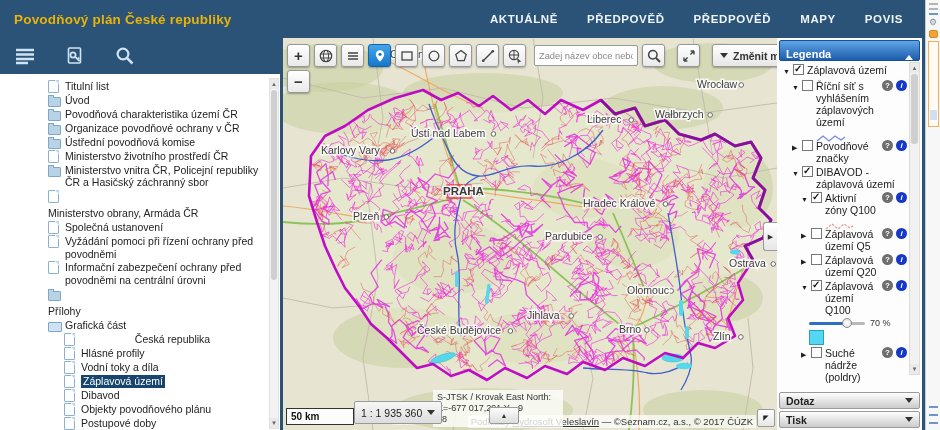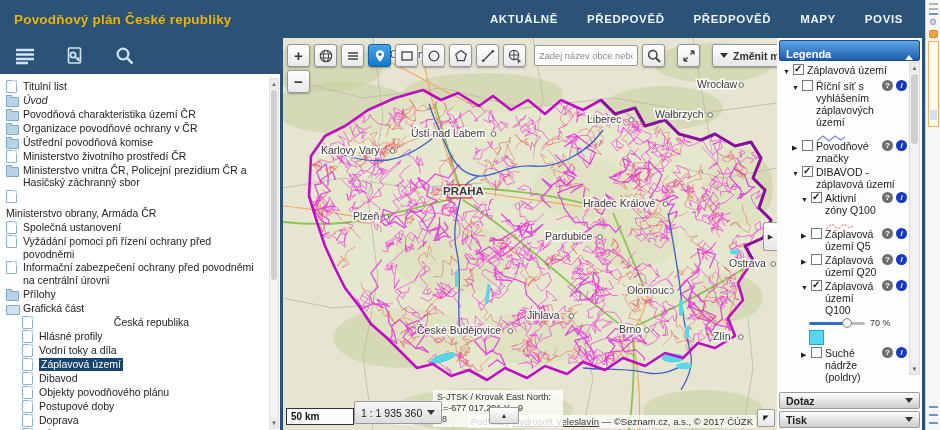--- a/index.html
+++ b/index.html
@@ -11,21 +11,21 @@
   .hdr-title{color:#eab308;font-size:13.5px;font-weight:bold;flex:1;letter-spacing:.2px;}
   .hdr-nav{display:flex;gap:29px;margin-right:22px;}
   .nav-item{color:#eef4f9;font-size:11.5px;font-weight:bold;letter-spacing:.6px;cursor:pointer;}
   
   .bdy{position:absolute;left:0;top:38px;width:925px;height:392px;display:flex;}
   
   .sidebar{width:280px;flex:0 0 280px;position:relative;display:flex;flex-direction:column;background:#fff;}
   .side-toolbar{height:36px;background:#2a5377;display:flex;align-items:center;gap:28px;padding-left:14px;flex:0 0 36px;}
   .stb-icon{display:flex;cursor:pointer;}
   .tree{flex:1;overflow:hidden;padding:5px 16px 0 6px;}
-  .trow{display:flex;align-items:flex-start;padding:.5px 0;font-size:10.5px;line-height:12.8px;color:#222;cursor:pointer;}
+  .trow{display:flex;align-items:flex-start;padding:.5px 0;font-size:10.5px;line-height:12.8px;color:#222;cursor:pointer;margin-left:42px;}
   .ticon{flex:0 0 17px;display:flex;margin-top:0;}
   .ic-page{width:9px;height:11px;background:#fff;border:1px solid #8cb0cd;border-radius:1px;position:relative;}
   .ic-page::after{content:"";position:absolute;right:-1px;top:-1px;border-style:solid;border-width:0 4px 4px 0;
        border-color:#fff #bdd7ea;}
   .ic-folder{width:11px;height:8px;background:#b9d3e6;border:1px solid #7fa7c7;border-radius:1px;position:relative;margin-top:3px;}
   .ic-folder::before{content:"";position:absolute;top:-3px;left:-1px;width:4px;height:2px;background:#b9d3e6;
        border:1px solid #7fa7c7;border-bottom:none;border-radius:1px 1px 0 0;}
   .ic-book{width:12px;height:8px;border:1px solid #7fa7c7;border-radius:1px;margin-top:3px;
        background:linear-gradient(90deg,#cfe2f0 48%,#7fa7c7 48%,#7fa7c7 52%,#cfe2f0 52%);}
   .tlabel{flex:1;min-width:0;}
@@ -144,21 +144,21 @@
             </svg>
         </span>
       </div>
       <div class="tree" id="tree">
           <div class="trow" style="padding-left: 0px;">
             <span class="ticon">
               <span class="ic-page"></span>
             </span>
             <span class="tlabel">Titulní list</span>
           </div>
-          <div class="trow" style="padding-left: 0px; font-style: italic;">
+          <div class="trow" style="padding-left: 0px;">
             <span class="ticon">
               <span class="ic-folder"></span>
             </span>
             <span class="tlabel">Úvod</span>
           </div>
           <div class="trow" style="padding-left: 0px;">
             <span class="ticon">
               <span class="ic-folder"></span>
             </span>
             <span class="tlabel">Povodňová charakteristika území ČR</span>
@@ -178,21 +178,21 @@
           <div class="trow" style="padding-left: 0px;">
             <span class="ticon">
               <span class="ic-page"></span>
             </span>
             <span class="tlabel">Ministerstvo životního prostředí ČR</span>
           </div>
           <div class="trow" style="padding-left: 0px;">
             <span class="ticon">
               <span class="ic-folder"></span>
             </span>
-            <span class="tlabel">Ministerstvo vnitra ČR, Policejní prezidium ČR a Hasičský záchranný sbor</span>
+            <span class="tlabel">Ministerstvo vnitra ČR, Policejní republiky ČR a Hasičský záchranný sbor</span>
           </div>
           <div class="trow" style="padding-left: 0px; flex-direction: column;">
             <span class="ticon">
               <span class="ic-page"></span>
             </span>
             <span class="tlabel">Ministerstvo obrany, Armáda ČR</span>
           </div>
           <div class="trow" style="padding-left: 0px;">
             <span class="ticon">
               <span class="ic-page"></span>
@@ -204,21 +204,21 @@
               <span class="ic-page"></span>
             </span>
             <span class="tlabel">Vyžádání pomoci při řízení ochrany před povodněmi</span>
           </div>
           <div class="trow" style="padding-left: 0px;">
             <span class="ticon">
               <span class="ic-page"></span>
             </span>
             <span class="tlabel">Informační zabezpečení ochrany před povodněmi na centrální úrovni</span>
           </div>
-          <div class="trow" style="padding-left: 0px;">
+          <div class="trow" style="padding-left: 0px; flex-direction: column;">
             <span class="ticon">
               <span class="ic-folder"></span>
             </span>
             <span class="tlabel">Přílohy</span>
           </div>
           <div class="trow" style="padding-left: 0px;">
             <span class="ticon">
               <span class="ic-book"></span>
             </span>
             <span class="tlabel">Grafická část</span>

